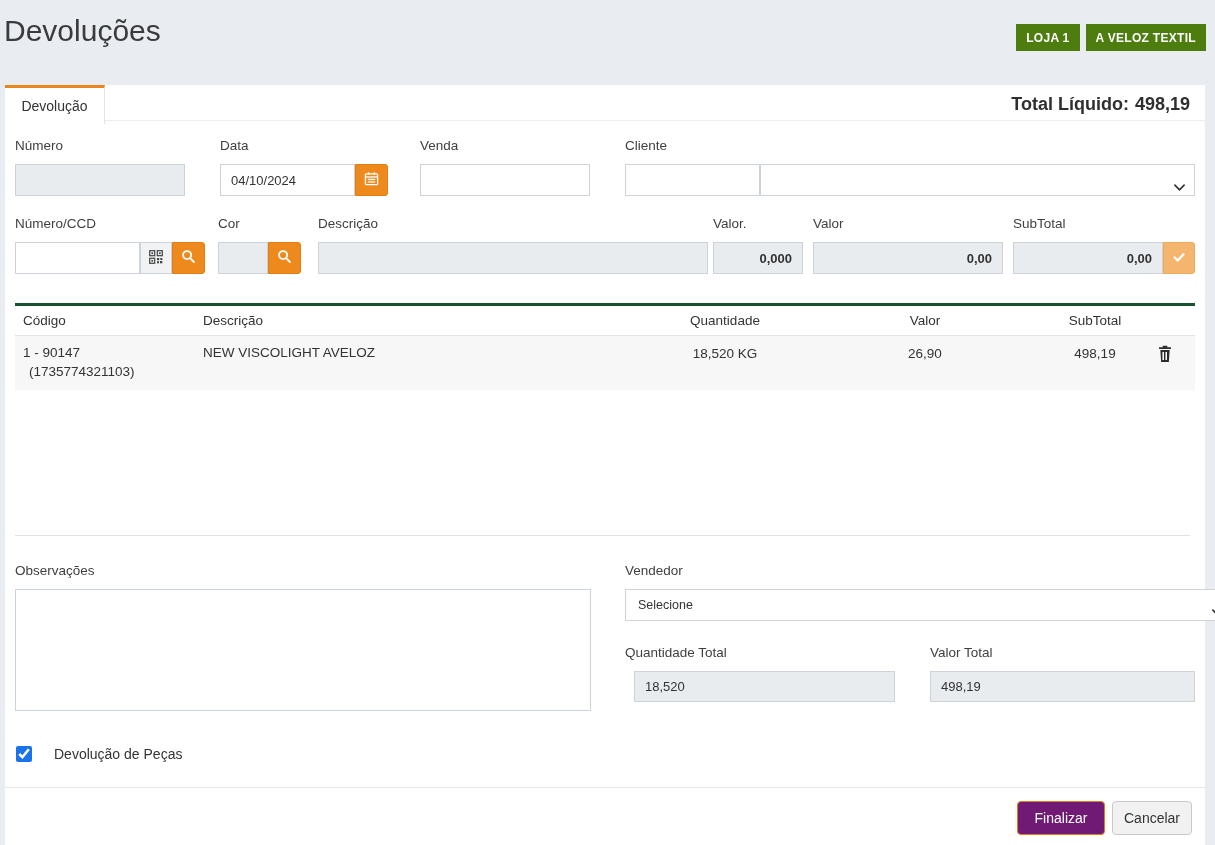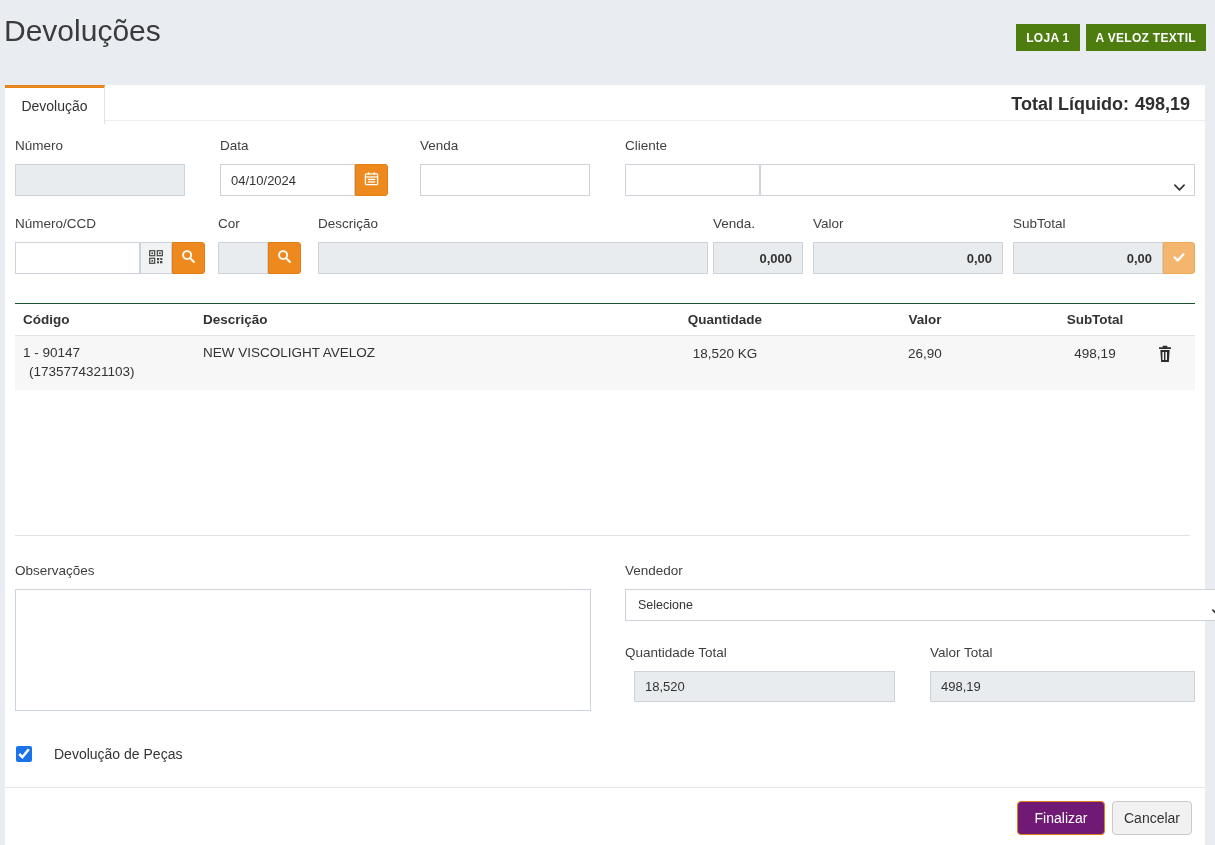--- a/index.html
+++ b/index.html
@@ -63,21 +63,21 @@
     appearance:none; -webkit-appearance:none; outline:none;
   }
   .selwrap .chev { position:absolute; right:10px; top:13px; pointer-events:none; }
   
   .items-table { position:absolute; left:10px; top:218px; width:1180px; font-size:13.5px; }
   .t-head, .t-row {
     display:grid;
     grid-template-columns:180px 450px 160px 240px 100px 40px;
     align-items:center;
   }
-  .t-head { font-weight:700; border-top:1px solid #14532d; border-bottom:1px solid #e3e3e3; height:33px; }
+  .t-head { font-weight:400; border-top:3px solid #14532d; border-bottom:1px solid #e3e3e3; height:33px; }
   .t-head > div, .t-row > div { padding:0 8px; }
   .t-center { text-align:center; }
   .t-row { background:#f7f7f8; padding:9px 0; min-height:54px; align-items:flex-start; }
   .t-row .cell-lines div:last-child { padding-left:6px; padding-top:4px; }
   .t-row .t-center { padding-top:1px; }
   .trash-btn { background:none; border:none; cursor:pointer; padding:0; display:flex; justify-content:center; width:100%; }
   
   .divider { position:absolute; border-top:1px solid #e2e2e2; }
   textarea.obs {
     position:absolute; left:10px; top:504px; width:576px; height:122px;
@@ -196,21 +196,21 @@
           </svg>
       </span>
     </button>
   </div>
 
   <div class="lbl" style="left:313px; top:131px;">Descrição</div>
   <div class="group" style="left:313px; top:157px; width:390px;">
     <input class="inp" disabled="" value="" style="">
   </div>
 
-  <div class="lbl" style="left:708px; top:131px;">Venda.</div>
+  <div class="lbl" style="left:708px; top:131px;">Valor.</div>
   <div class="group" style="left:708px; top:157px; width:90px;">
     <input class="inp num" disabled="" value="0,000" style="">
   </div>
 
   <div class="lbl" style="left:808px; top:131px;">Valor</div>
   <div class="group" style="left:808px; top:157px; width:190px;">
     <input class="inp num" disabled="" value="0,00" style="">
   </div>
 
   <div class="lbl" style="left:1008px; top:131px;">SubTotal</div>

